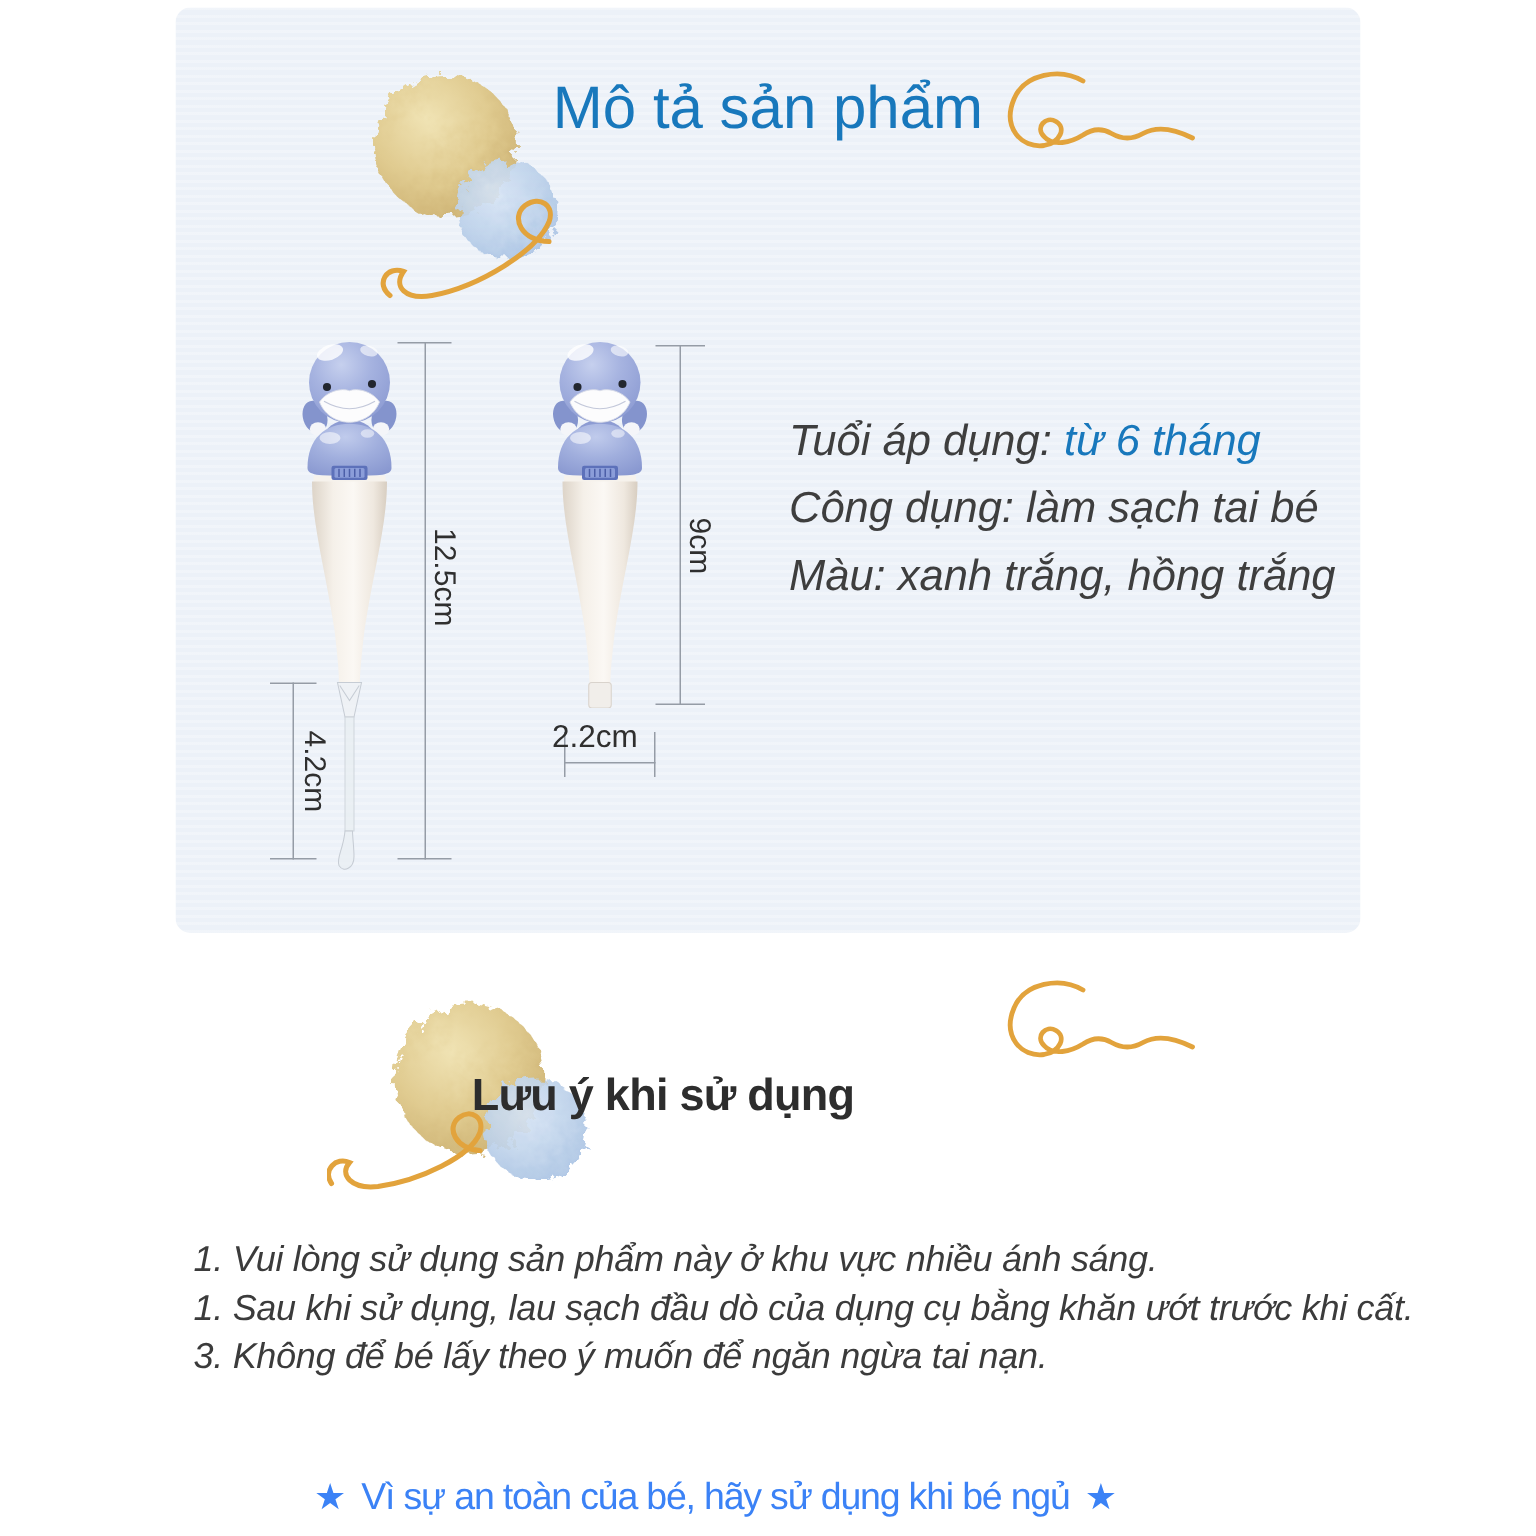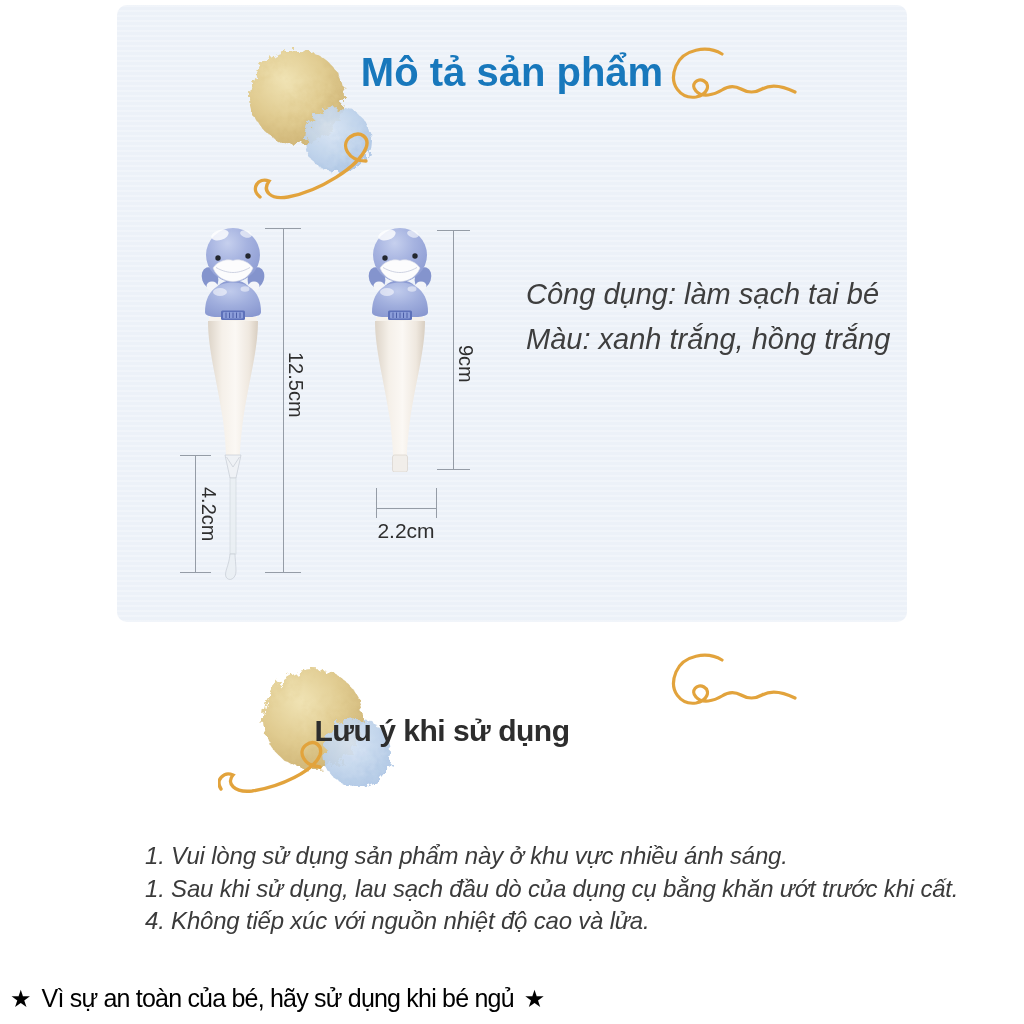--- a/index.html
+++ b/index.html
@@ -8,45 +8,45 @@
     font-family:"Liberation Sans","DejaVu Sans",sans-serif;overflow:hidden;
   }
   
   .panel{
     position:absolute;left:117px;top:5px;width:790px;height:617px;
     background:#ecf1f8;border-radius:10px;
     background-image:repeating-linear-gradient(180deg, rgba(255,255,255,.25) 0 2px, rgba(0,0,0,0) 2px 5px);
   }
   .title1{
     position:absolute;left:117px;top:50px;width:790px;text-align:center;
-    font-size:40px;font-weight:bold;color:#1878bc;letter-spacing:0;
+    font-size:40px;font-weight:normal;color:#1878bc;letter-spacing:0;
   }
   .specs{
     position:absolute;left:526px;top:272px;font-size:29px;font-style:italic;
     color:#3e3e3e;line-height:45px;white-space:nowrap;
   }
   .spec-value{color:#1878bc;}
   
   .dline{position:absolute;background:#959ca6;}
   .dlab{position:absolute;color:#2f2f2f;font-size:20px;line-height:1;white-space:nowrap;}
   .dlab-v{writing-mode:vertical-rl;}
-  .dlab-h{text-align:center;font-size:21px;margin-top:39px;}
+  .dlab-h{text-align:left;font-size:21px;}
   
   .title2{
     position:absolute;left:0;top:714px;width:884px;text-align:center;
     font-size:30px;font-weight:bold;color:#2d2d2d;letter-spacing:-0.5px;
   }
   .notes{
-    position:absolute;left:129px;top:824px;margin:16px;padding:0;list-style:none;
+    position:absolute;left:129px;top:824px;margin:0;padding:0;list-style:none;
     font-size:24px;font-style:italic;color:#3b3b3b;line-height:32.5px;
     letter-spacing:-0.2px;white-space:nowrap;
   }
   .footer-line{
-    position:absolute;left:0;top:984px;width:954px;
-    font-size:25px;color:#000000;letter-spacing:-0.8px;white-space:nowrap;
+    position:absolute;left:0;top:984px;width:954px;text-align:center;
+    font-size:25px;color:#3b82f6;letter-spacing:-0.8px;white-space:nowrap;
   }
   .footer-line .star{font-size:24px;margin:0 10px;letter-spacing:0;}
   .abs{position:absolute;}
 </style>
 </head>
 <body>
 
 <div class="panel"></div>
 
 <svg class="abs" style="left:242px;top:45px" width="150" height="165" viewBox="0 0 150 165">
@@ -202,20 +202,21 @@
 </div>
 
 <div>
   <div class="dline" style="left:376px;top:488px;width:1px;height:30px"></div>
   <div class="dline" style="left:436px;top:488px;width:1px;height:30px"></div>
   <div class="dline" style="left:376px;top:508px;width:61px;height:1px"></div>
   <div class="dlab dlab-h" style="left:368px;top:481px;width:76px">2.2cm</div>
 </div>
 
 <div class="specs">
+  <div><span>Tuổi áp dụng: </span><span class="spec-value">từ 6 tháng</span></div>
   <div>Công dụng: làm sạch tai bé</div>
   <div>Màu: xanh trắng, hồng trắng</div>
 </div>
 
 <svg class="abs" style="left:218px;top:663px" width="180" height="140" viewBox="0 0 180 140">
   <defs>
     <radialGradient id="goldG2" cx="38%" cy="32%" r="75%">
       <stop offset="0%" stop-color="#f0e3b4"></stop>
         <stop offset="55%" stop-color="#e0cb90"></stop>
         <stop offset="100%" stop-color="#cdb273"></stop>
@@ -237,18 +238,18 @@
 
 <div class="title2">Lưu ý khi sử dụng</div>
 
 <svg class="abs" style="left:665px;top:650px" width="135" height="62" viewBox="0 0 135 58">
   <path d="M57,8 C42,-1 18,3 11,20 C3,39 16,53 31,51 C42,49 46,39 39,35 C32,31 25,39 31,45 C37,52 49,49 57,44 C63,40 69,39 76,43 C83,47 90,47 97,43 C106,38 118,40 130,46" fill="none" stroke="#e2a33c" stroke-width="3.2" stroke-linecap="round"></path>
 </svg>
 
 <ul class="notes">
   <li>1. Vui lòng sử dụng sản phẩm này ở khu vực nhiều ánh sáng.</li>
   <li>1. Sau khi sử dụng, lau sạch đầu dò của dụng cụ bằng khăn ướt trước khi cất.</li>
-  <li>4. Không tiếp xúc với nguồn nhiệt độ cao và lửa.</li>
+  <li>3. Không để bé lấy theo ý muốn để ngăn ngừa tai nạn.</li>
 </ul>
 
 <div class="footer-line">
   <span class="star">★</span><span>Vì sự an toàn của bé, hãy sử dụng khi bé ngủ</span><span class="star">★</span>
 </div>
 
 </body></html>

